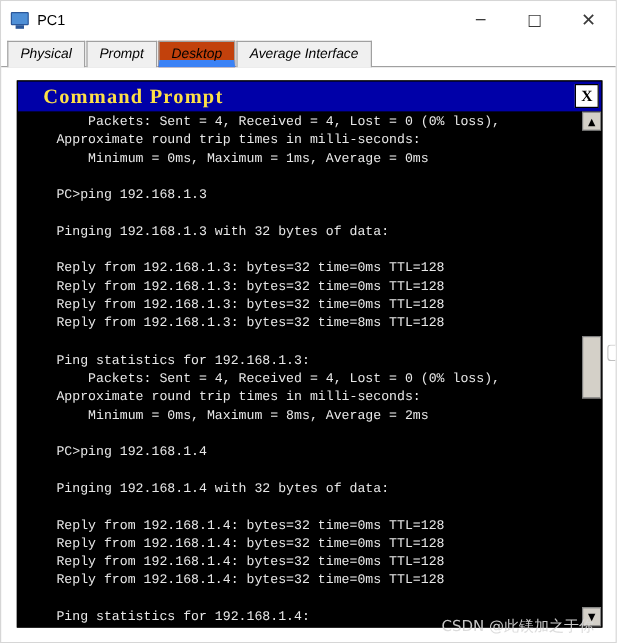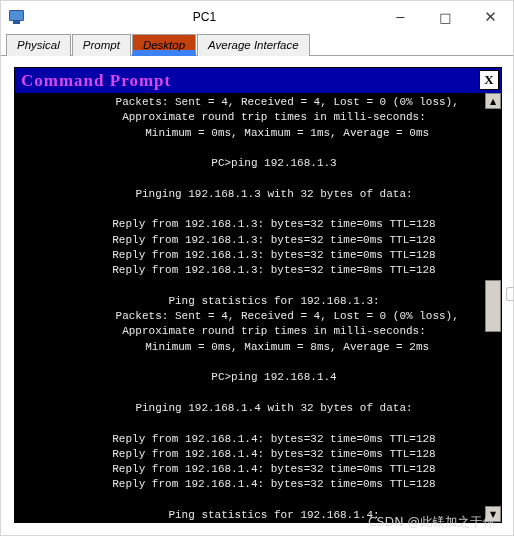--- a/index.html
+++ b/index.html
@@ -13,21 +13,20 @@
     font-family: "Liberation Sans", sans-serif;
     overflow: hidden;
   }
   .window {
     position: relative;
     width: 514px;
     height: 536px;
     background: #ffffff;
     box-sizing: border-box;
     border: 1px solid #d6d6d6;
-    text-align: center;
   }
   
   .titlebar {
     height: 32px;
     display: flex;
     align-items: center;
     background: #ffffff;
     border-bottom: none;
   }
   .title-icon {
@@ -117,26 +116,26 @@
     box-sizing: border-box;
   }
   .console-header {
     position: relative;
     height: 25px;
     background: #0000a8;
     display: flex;
     align-items: center;
   }
   .console-title {
-    color: #d946ef;
+    color: #fde047;
     font-family: "Liberation Serif", serif;
     font-weight: bold;
     font-size: 17px;
     letter-spacing: 1px;
-    margin-left: 6px;
+    margin-left: 21px;
   }
   .console-close {
     position: absolute;
     right: 2px;
     top: 2px;
     width: 20px;
     height: 20px;
     background: #ffffff;
     border: 1px solid #000000;
     color: #000000;

